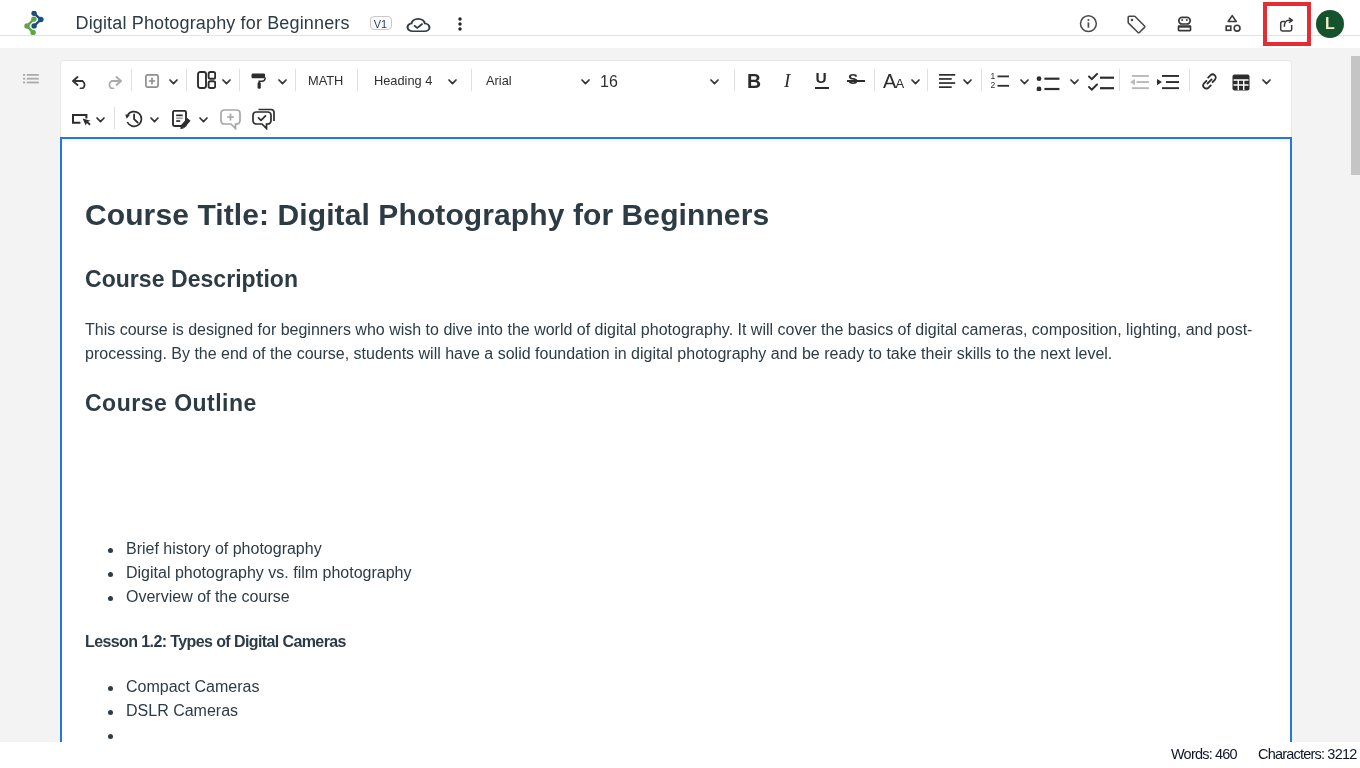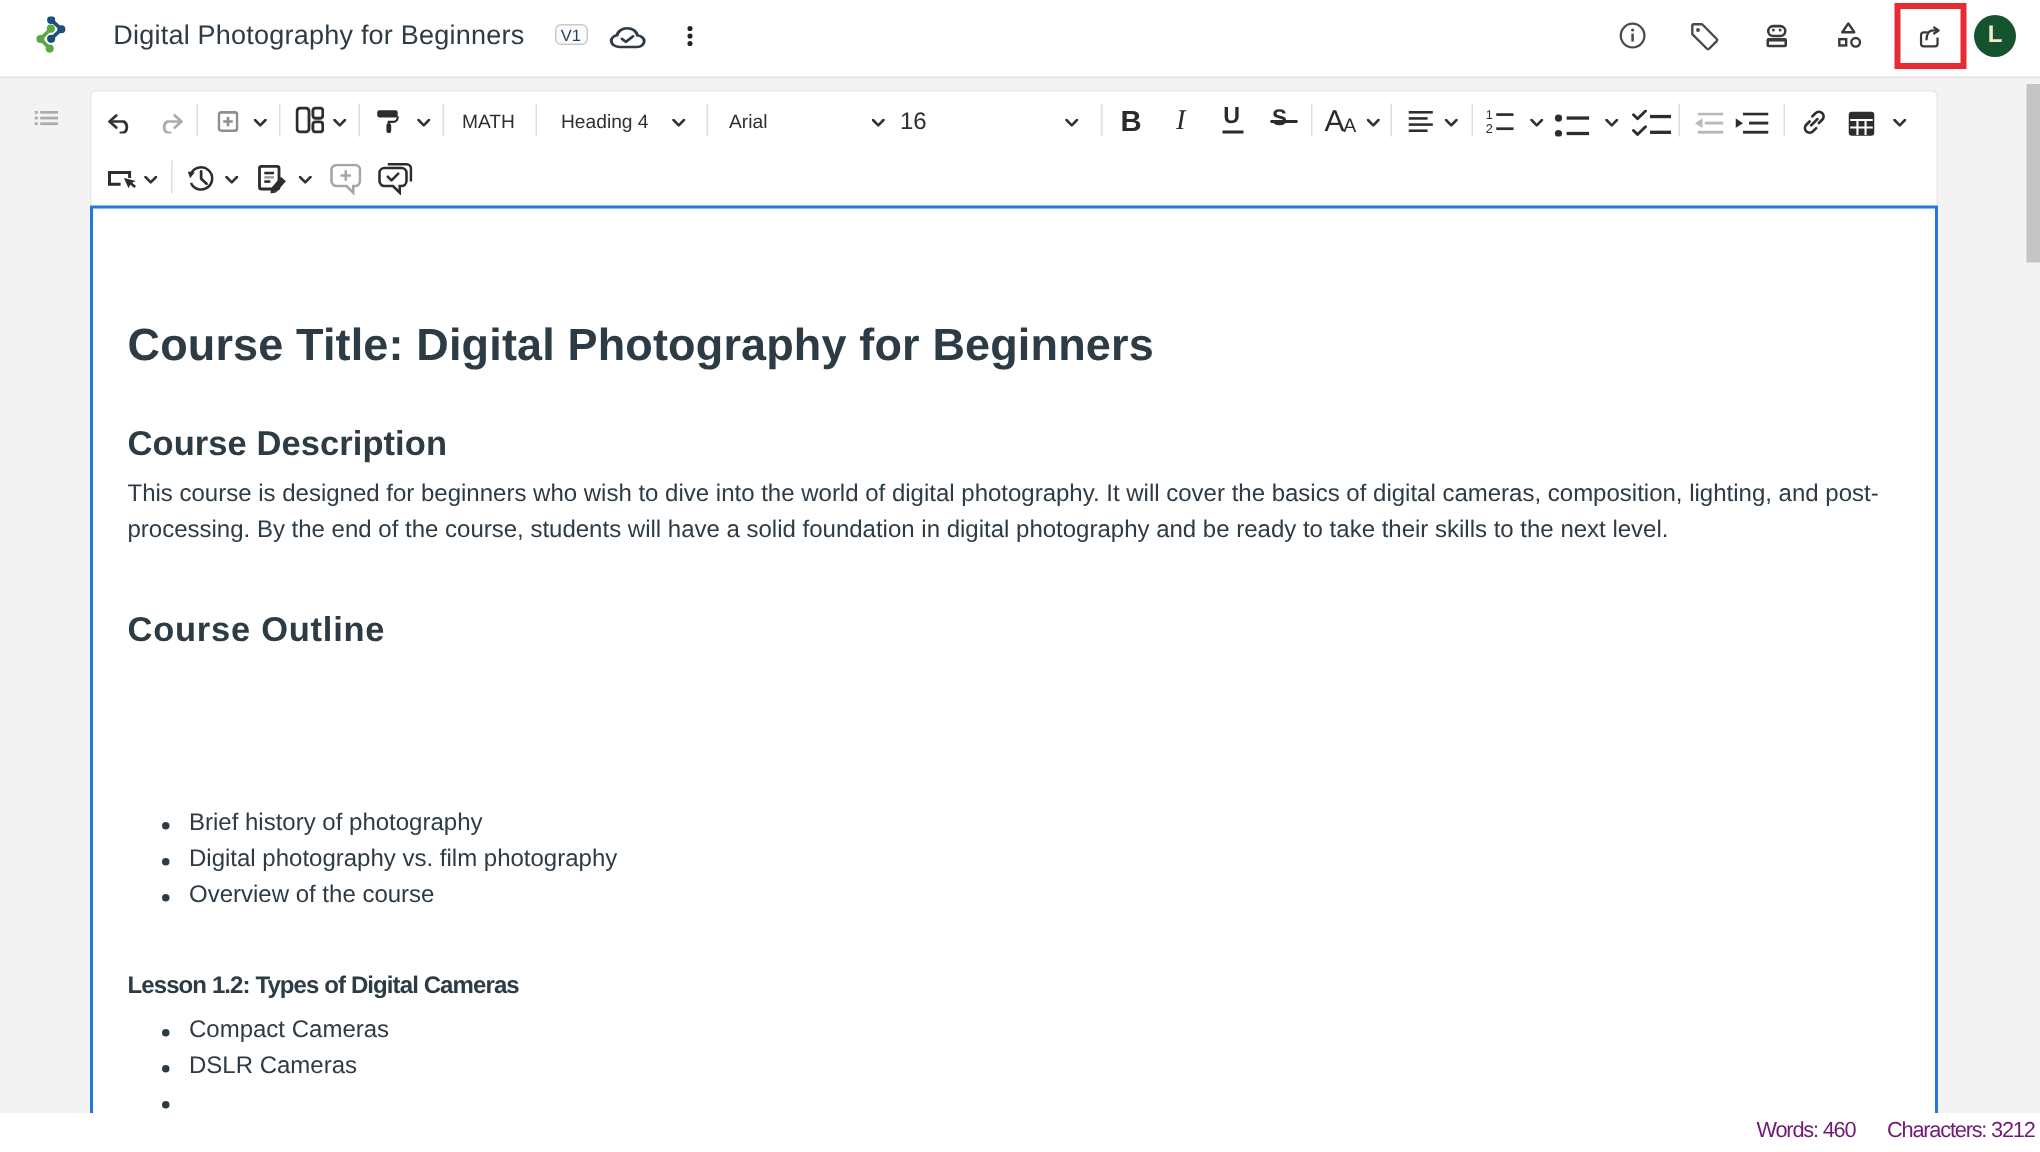--- a/index.html
+++ b/index.html
@@ -1,44 +1,44 @@
 <!DOCTYPE html>
 <html><head>
 <meta charset="utf-8">
 <style>
 * { margin:0; padding:0; box-sizing:border-box; }
 html,body { width:1360px; height:768px; overflow:hidden; background:#fff;
   font-family:"Liberation Sans", sans-serif; }
 #page { position:relative; width:1360px; height:768px; }
 .abs { position:absolute; }
 
-#header { position:absolute; left:0; top:0; width:1360px; height:52px; background:#fff;
+#header { position:absolute; left:0; top:0; width:1360px; height:36px; background:#fff;
   border-bottom:1px solid #e3e3e3; z-index:5; }
 #title { position:absolute; left:75.5px; top:13px; font-size:18px; color:#2d3b45; letter-spacing:0.15px; }
 #v1badge { position:absolute; left:369.5px; top:15.5px; width:22px; height:14.5px; border:1px solid #c9c9c9;
   border-radius:4px; background:#fbfbfb; color:#1f3d5c; font-size:11px; text-align:center; line-height:14px; }
 #avatar { position:absolute; left:1316px; top:10px; width:28px; height:28px; border-radius:50%;
   background:#15532e; color:#f3ecca; font-size:16px; font-weight:bold; text-align:center; line-height:28px; }
 #redbox { position:absolute; left:1263px; top:2px; width:48px; height:44px; border:4px solid #e62b32; }
 
 #main { position:absolute; left:0; top:48px; width:1360px; height:694px; background:#f3f3f3; overflow:hidden; }
 #toolbar { position:absolute; left:60px; top:12px; width:1232px; height:77px; background:#fff;
   border:1px solid #e8e8e8; border-bottom:none; border-radius:4px 4px 0 0; }
 #contentbox { position:absolute; left:60px; top:89px; width:1232px; height:660px; background:#fff;
   border:2px solid #2577da; box-shadow: inset 0 3px 5px -2px rgba(0,0,0,0.07); }
 .sep1 { position:absolute; top:21px; width:1px; height:22px; background:#dedede; }
 .sep2 { position:absolute; top:59px; width:1px; height:22px; background:#dedede; }
 .tbtxt { position:absolute; font-size:15px; color:#333; top:24px; }
 #scrollthumb { position:absolute; left:1351px; top:8px; width:9px; height:119px; background:#c5c5c5; }
 
 #footer { position:absolute; left:0; top:742px; width:1360px; height:26px; background:#fff; }
-.fttxt { position:absolute; font-size:14.5px; color:#701a75; top:4px; letter-spacing:-0.8px; }
+.fttxt { position:absolute; font-size:14.5px; color:#0f172a; top:4px; letter-spacing:-0.8px; }
 
 .ct { position:absolute; color:#2d3b45; white-space:nowrap; line-height:1; }
-.b { font-weight:bold;margin-top:16px; }
+.b { font-weight:bold; }
 .dot { position:absolute; width:5px; height:5px; border-radius:50%; background:#2d3b45; }
 </style>
 </head>
 <body>
 <div id="page">
   <div id="header">
     <svg class="abs" style="left:23px;top:11px" width="22" height="25" viewBox="0 0 22 25">
       <g stroke="#ffffff" stroke-width="5" fill="none" stroke-linecap="round">
         <path d="M11.1 2.3 L17.9 8.5 L11.1 14.9"></path>
         <path d="M10.9 8.1 L4 15 L10.1 21.4"></path>

